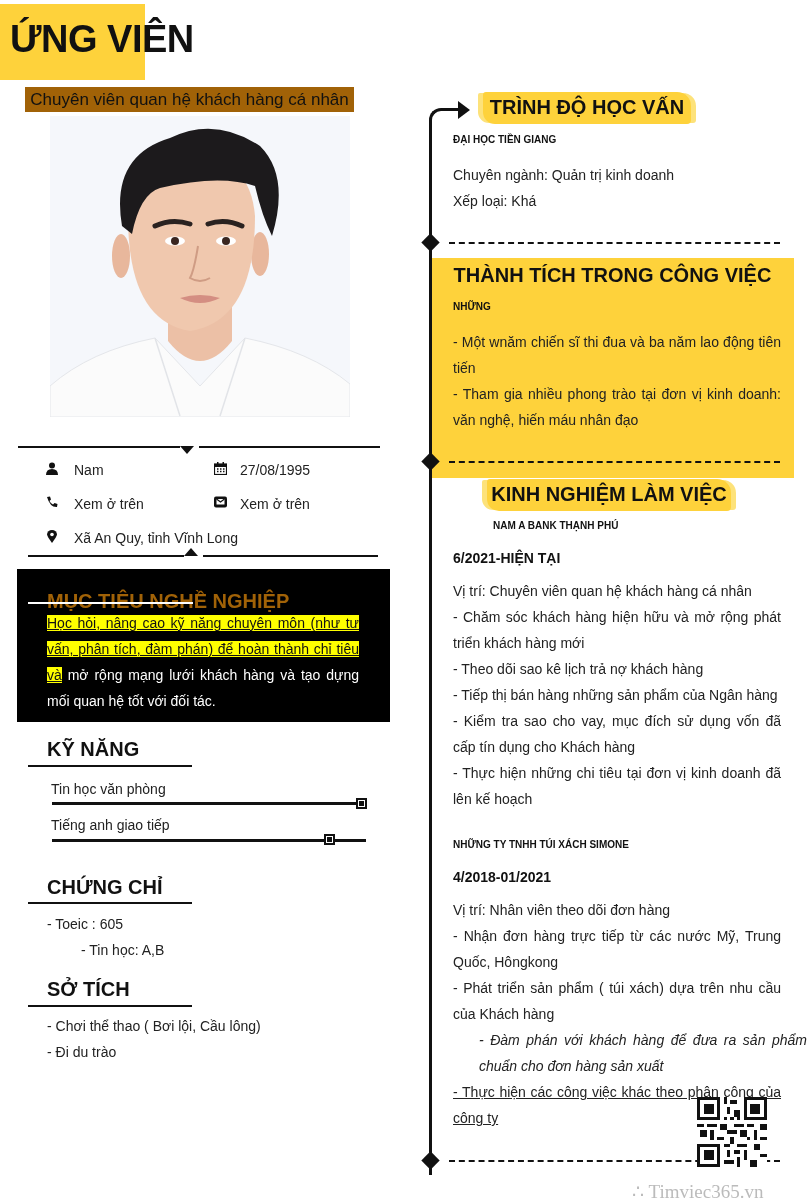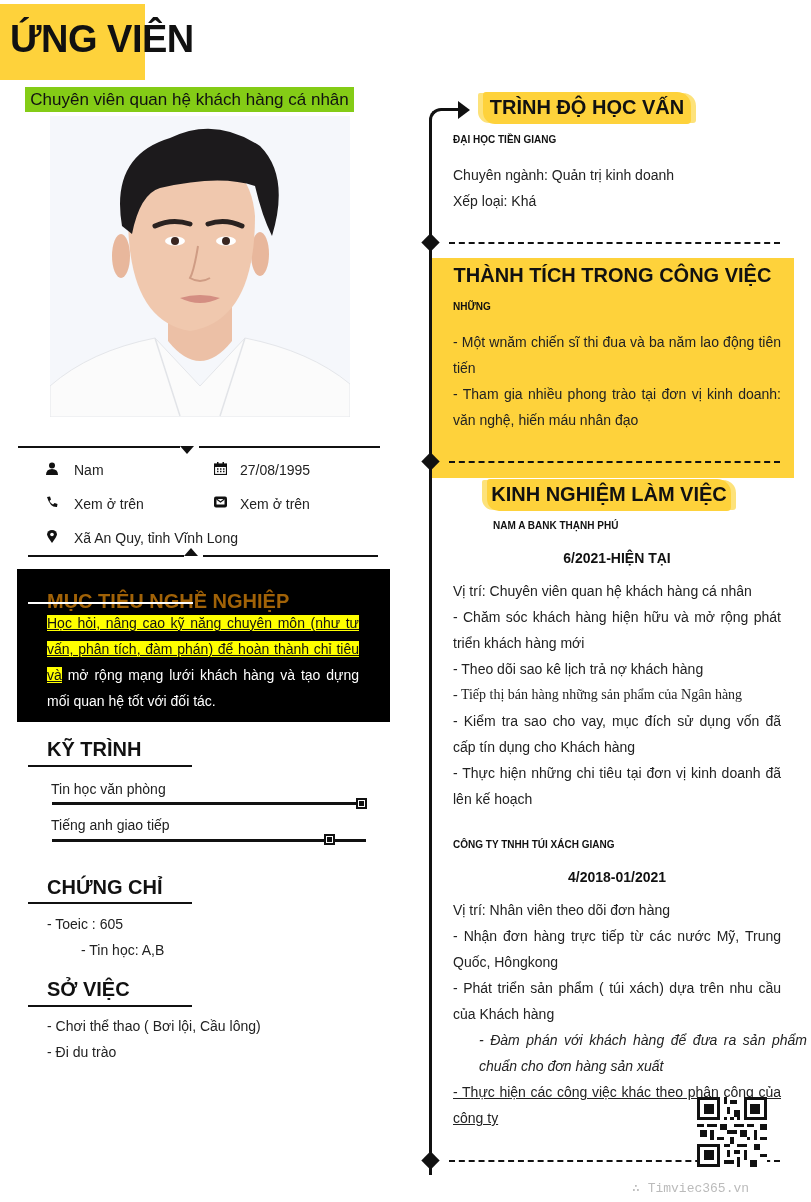--- a/index.html
+++ b/index.html
@@ -4,21 +4,21 @@
 <style>
   * { box-sizing: border-box; margin: 0; padding: 0; }
   html, body { width: 811px; height: 1202px; background: #ffffff; overflow: hidden; }
   body { position: relative; font-family: "Liberation Sans", "DejaVu Sans", sans-serif; color: #1a1a1a; }
 
   .abs { position: absolute; }
 
   
   .name-box { left: 0; top: 4px; width: 145px; height: 76px; background: #fed23b; }
   .name-text { left: 10px; top: 18px; font-size: 38px; font-weight: bold; color: #111; letter-spacing: -0.5px; white-space: nowrap; }
-  .job-title { left: 25px; top: 87px; height: 25px; width: 329px; background: #84cc16; font-size: 17px; line-height: 25px; color: #111; text-align: center; white-space: nowrap; }
+  .job-title { left: 25px; top: 87px; height: 25px; width: 329px; background: #a16207; font-size: 17px; line-height: 25px; color: #111; text-align: center; white-space: nowrap; }
 
   
   .photo { left: 50px; top: 116px; width: 300px; height: 301px; background: #f6f8fb; overflow: hidden; }
 
   
   .rule { height: 2px; background: #111; }
   .tri-down { width: 0; height: 0; border-left: 7px solid transparent; border-right: 7px solid transparent; border-top: 8px solid #111; }
   .tri-up { width: 0; height: 0; border-left: 7px solid transparent; border-right: 7px solid transparent; border-bottom: 8px solid #111; }
   .c-icon { width: 14px; height: 14px; display: flex; align-items: center; justify-content: center; }
   .c-text { font-size: 14px; color: #222; white-space: nowrap; }
@@ -45,26 +45,26 @@
   .timeline-curve { left: 429px; top: 108px; width: 20px; height: 20px; border-left: 3px solid #111; border-top: 3px solid #111; border-top-left-radius: 12px; }
   .timeline-arrow { left: 458px; top: 101px; width: 0; height: 0; border-top: 9px solid transparent; border-bottom: 9px solid transparent; border-left: 12px solid #111; }
   .timeline-arrow-shaft { left: 446px; top: 108px; width: 14px; height: 3px; background: #111; }
   .diamond { width: 13px; height: 13px; background: #111; transform: rotate(45deg); }
   .dash { height: 0; border-top: 2px dashed #111; }
 
   .brush { background: #fed23b; border-radius: 3px 14px 4px 12px; box-shadow: 6px 0 0 -1px #fde27a, -6px 0 0 -1px #fde27a; }
   .r-title { font-size: 20px; font-weight: bold; color: #111; white-space: nowrap; text-align: center; }
   .r-sub { font-size: 10px; font-weight: bold; color: #111; white-space: nowrap; }
   .r-text { font-size: 14px; color: #222; line-height: 26px; text-align: justify; }
-  .r-date { font-size: 14px; font-weight: bold; color: #111; text-align: center; white-space: nowrap; }
+  .r-date { font-size: 14px; font-weight: bold; color: #111; text-align: left; white-space: nowrap; }
 
   .ach-box { left: 431px; top: 258px; width: 363px; height: 220px; background: #fed23b; }
 
   .qr { left: 697px; top: 1097px; width: 70px; height: 70px; background: #fff; }
-  .watermark { left: 632px; top: 1180px; font-family: Liberation Mono, monospace; font-size: 13px; color: #bbbbbb; white-space: nowrap; }
+  .watermark { left: 632px; top: 1180px; font-family: Liberation Serif, serif; font-size: 19px; color: #bbbbbb; white-space: nowrap; }
 </style>
 </head>
 <body>
 
 <div class="abs name-box"></div>
 <div class="abs name-text">ỨNG VIÊN</div>
 <div class="abs job-title">Chuyên viên quan hệ khách hàng cá nhân</div>
 
 <div class="abs photo">
   <svg width="300" height="301" viewBox="0 0 300 301">
@@ -145,37 +145,37 @@
 
 <div class="abs rule" style="left:28px; top:555px; width:156px;"></div>
 <div class="abs tri-up" style="left:184px; top:548px;"></div>
 <div class="abs rule" style="left:203px; top:555px; width:175px;"></div>
 
 <div class="abs obj-box"></div>
 <div class="abs sec-title-white" style="left:47px; top:574px;">MỤC TIÊU NGHỀ NGHIỆP</div>
 <div class="abs obj-line" style="left:28px; top:602px; width:165px;"></div>
 <div class="abs obj-text"><span class="hl">Học hỏi, nâng cao kỹ năng chuyên môn (như tư vấn, phân tích, đàm phán) để hoàn thành chỉ tiêu và</span><span> mở rộng mạng lưới khách hàng và tạo dựng mối quan hệ tốt với đối tác.</span></div>
 
-<div class="abs sec-title" style="left:47px; top:738px;">KỸ TRÌNH</div>
+<div class="abs sec-title" style="left:47px; top:738px;">KỸ NĂNG</div>
 <div class="abs sec-under" style="left:28px; top:765px; width:164px;"></div>
 
 <div class="abs skill-label" style="left:51px; top:781px;">Tin học văn phòng</div>
 <div class="abs skill-track" style="left:52px; top:802px; width:314px;"></div>
 <div class="abs skill-knob" style="left:356px; top:798px;"></div>
 
 <div class="abs skill-label" style="left:51px; top:817px;">Tiếng anh giao tiếp</div>
 <div class="abs skill-track" style="left:52px; top:839px; width:314px;"></div>
 <div class="abs skill-knob" style="left:324px; top:834px;"></div>
 
 <div class="abs sec-title" style="left:47px; top:876px;">CHỨNG CHỈ</div>
 <div class="abs sec-under" style="left:28px; top:902px; width:164px;"></div>
 <div class="abs list-text" style="left:47px; top:911px;">- Toeic : 605</div>
 <div class="abs list-text" style="left:47px; top:937px;margin-left:34px;">- Tin học: A,B</div>
 
-<div class="abs sec-title" style="left:47px; top:978px;">SỞ VIỆC</div>
+<div class="abs sec-title" style="left:47px; top:978px;">SỞ TÍCH</div>
 <div class="abs sec-under" style="left:28px; top:1005px; width:164px;"></div>
 <div class="abs list-text" style="left:47px; top:1013px;">- Chơi thể thao ( Bơi lội, Cầu lông)</div>
 <div class="abs list-text" style="left:47px; top:1039px;">- Đi du trào</div>
 
 <div class="abs ach-box"></div>
 
 <div class="abs timeline-line"></div>
 <div class="abs timeline-curve"></div>
 <div class="abs timeline-arrow-shaft"></div>
 <div class="abs timeline-arrow"></div>
@@ -196,25 +196,25 @@
 <div class="abs dash" style="left:449px; top:461px; width:331px;"></div>
 
 <div class="abs brush" style="left:487px; top:479px; width:244px; height:32px;"></div>
 <div class="abs r-title" style="left:487px; top:483px; width:244px;">KINH NGHIỆM LÀM VIỆC</div>
 
 <div class="abs r-sub" style="left:453px; top:520px;margin-left:40px;">NAM A BANK THẠNH PHÚ</div>
 <div class="abs r-date" style="left:453px; top:550px; width:328px;">6/2021-HIỆN TẠI</div>
 <div class="abs r-text" style="left:453px; top:578px; width:328px; white-space:nowrap;">Vị trí: Chuyên viên quan hệ khách hàng cá nhân</div>
 <div class="abs r-text" style="left:453px; top:604px; width:328px;">- Chăm sóc khách hàng hiện hữu và mở rộng phát triển khách hàng mới</div>
 <div class="abs r-text" style="left:453px; top:656px; width:328px;">- Theo dõi sao kê lịch trả nợ khách hàng</div>
-<div class="abs r-text" style="left:453px; top:682px; width:328px;font-family:Liberation Serif, serif;">- Tiếp thị bán hàng những sản phẩm của Ngân hàng</div>
+<div class="abs r-text" style="left:453px; top:682px; width:328px;">- Tiếp thị bán hàng những sản phẩm của Ngân hàng</div>
 <div class="abs r-text" style="left:453px; top:708px; width:328px;">-  Kiểm tra sao cho vay, mục đích sử dụng vốn đã cấp tín dụng cho Khách hàng</div>
 <div class="abs r-text" style="left:453px; top:760px; width:328px;">- Thực hiện những chi tiêu tại đơn vị kinh doanh đã lên kế hoạch</div>
 
-<div class="abs r-sub" style="left:453px; top:839px;">CÔNG TY TNHH TÚI XÁCH GIANG</div>
+<div class="abs r-sub" style="left:453px; top:839px;">NHỮNG TY TNHH TÚI XÁCH SIMONE</div>
 <div class="abs r-date" style="left:453px; top:869px; width:328px;">4/2018-01/2021</div>
 <div class="abs r-text" style="left:453px; top:897px; width:328px; white-space:nowrap;">Vị trí: Nhân viên theo dõi đơn hàng</div>
 <div class="abs r-text" style="left:453px; top:923px; width:328px;">- Nhận đơn hàng trực tiếp từ các nước Mỹ, Trung Quốc, Hôngkong</div>
 <div class="abs r-text" style="left:453px; top:975px; width:328px;">- Phát triển sản phẩm ( túi xách) dựa trên nhu cầu của Khách hàng</div>
 <div class="abs r-text" style="left:479px; top:1027px; width:328px;font-style:italic;">- Đàm phán với khách hàng để đưa ra sản phẩm chuẩn cho đơn hàng sản xuất</div>
 <div class="abs r-text" style="left:453px; top:1079px; width:328px;text-decoration:underline;">- Thực hiện các công việc khác theo phân công của công ty</div>
 
 <div class="abs diamond" style="left:424px; top:1154px;"></div>
 <div class="abs dash" style="left:449px; top:1160px; width:331px;"></div>
 

